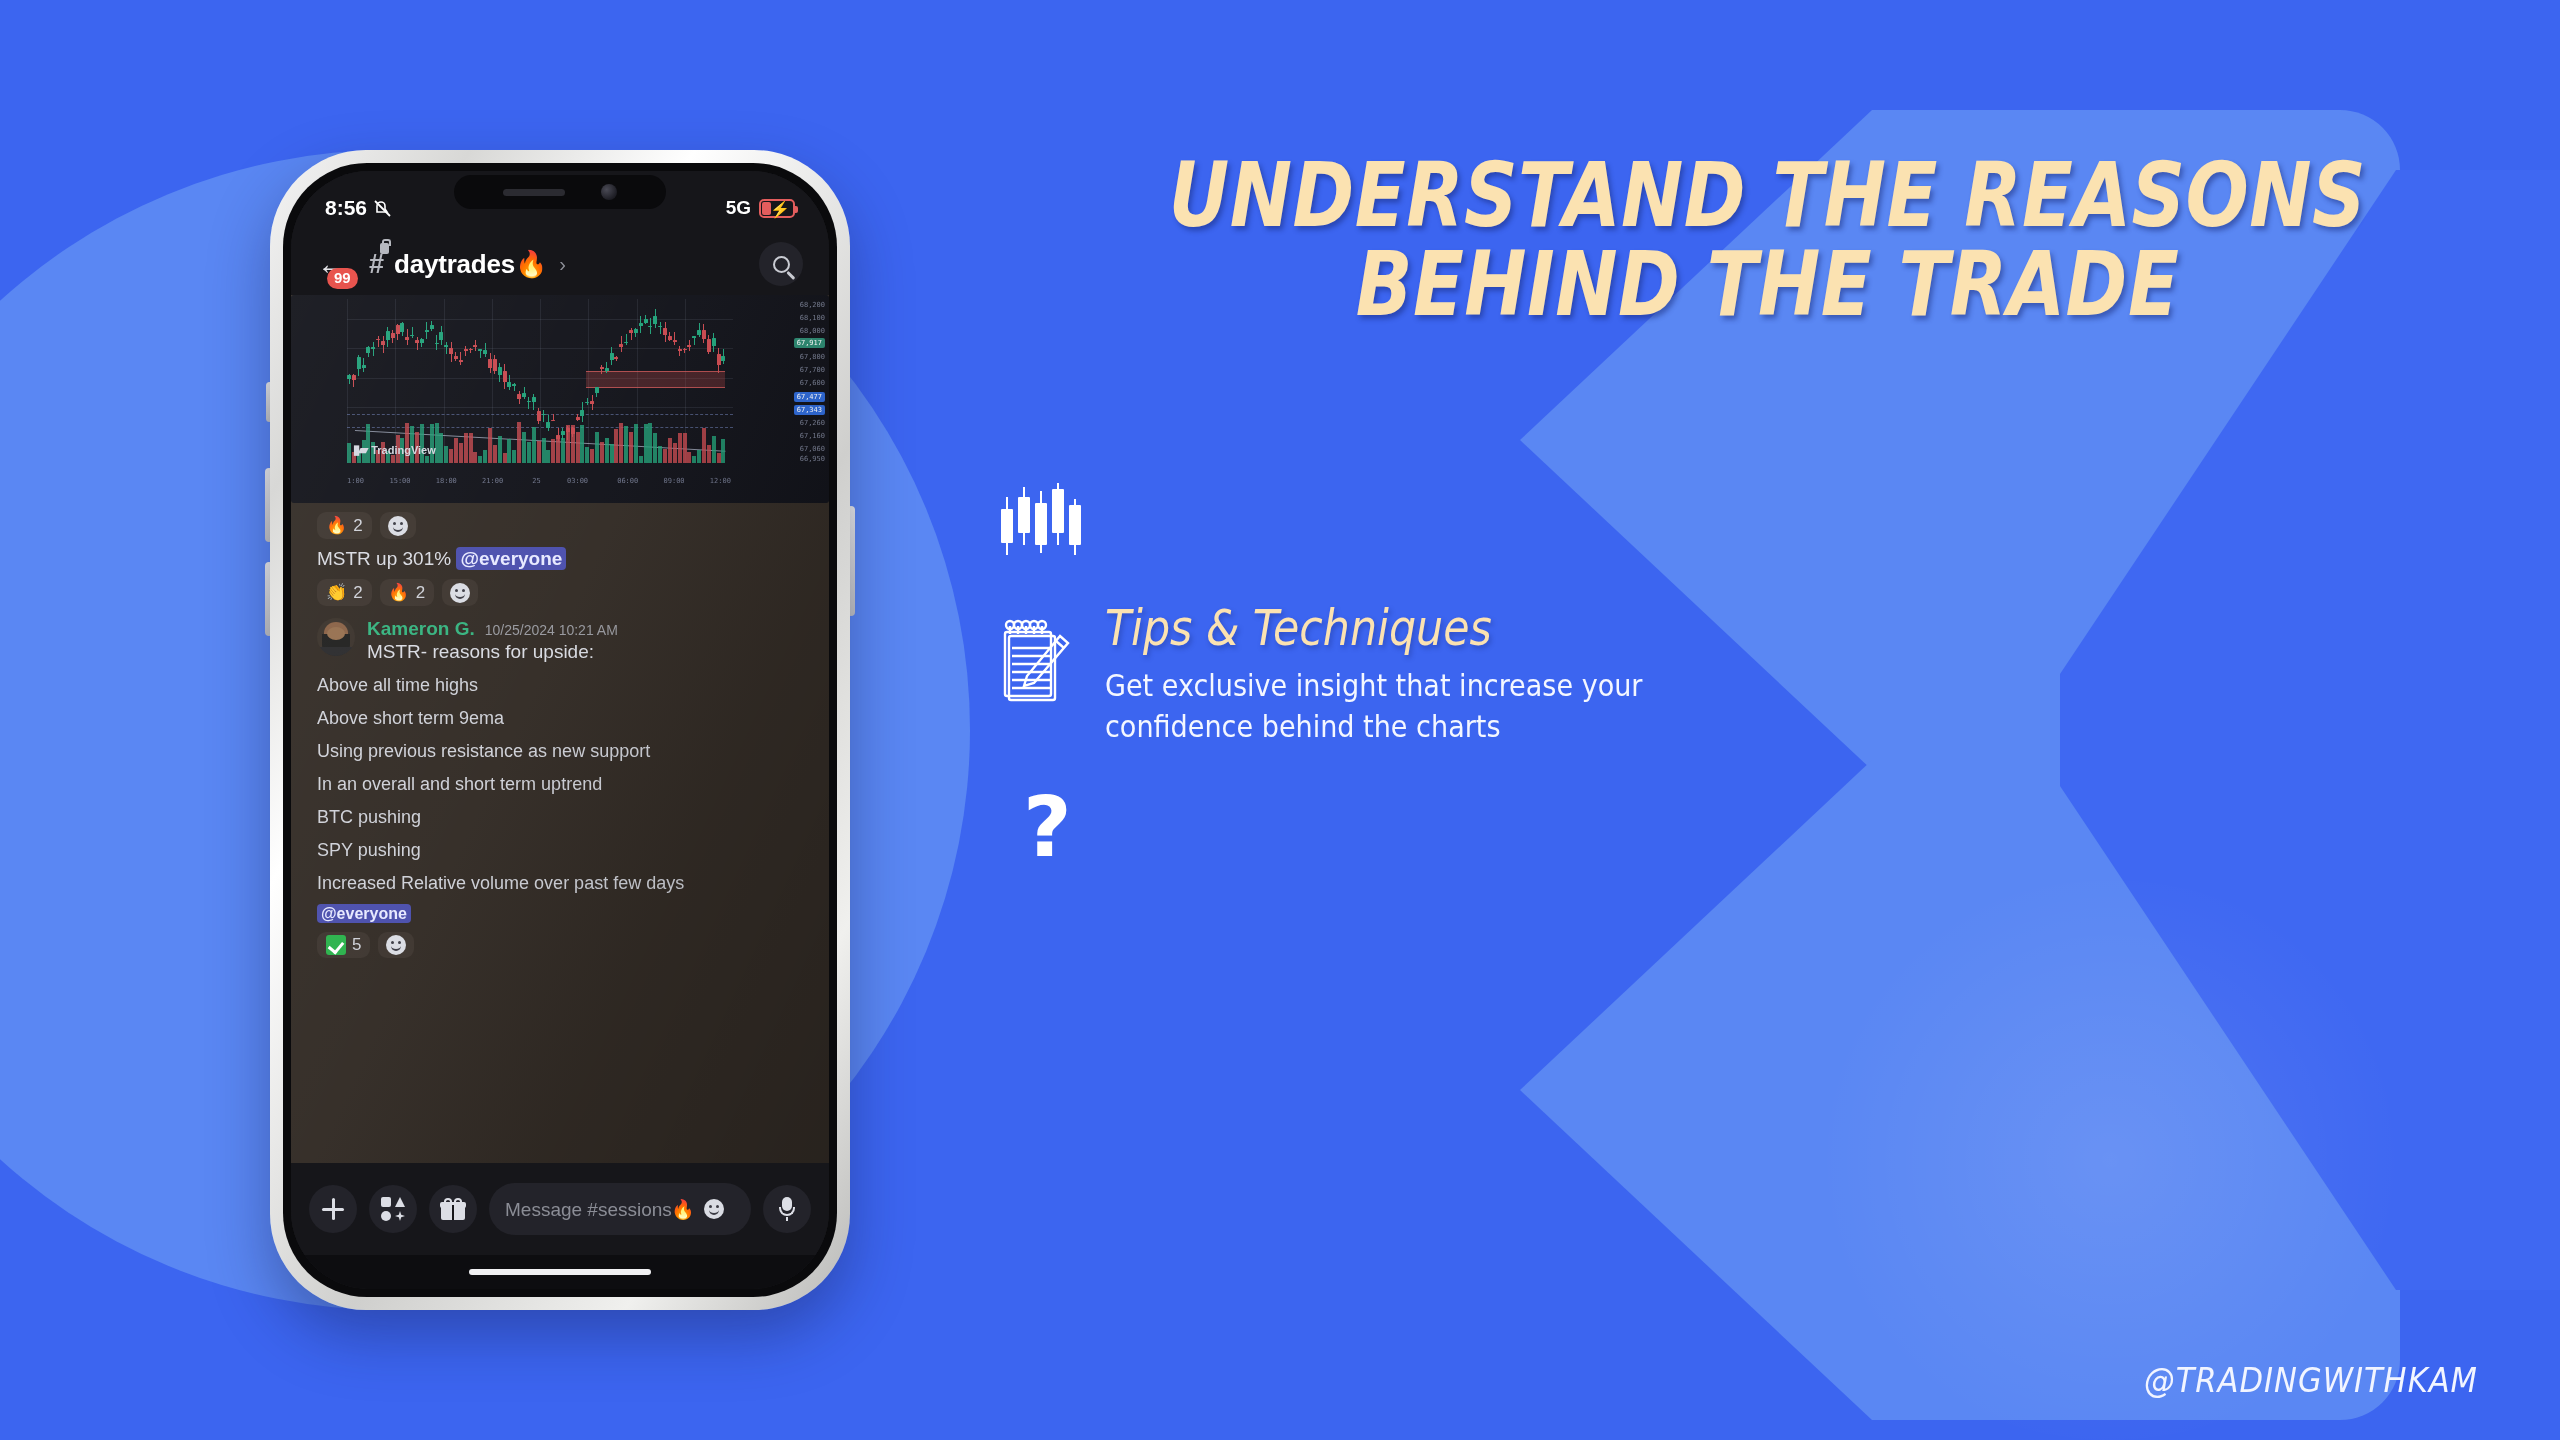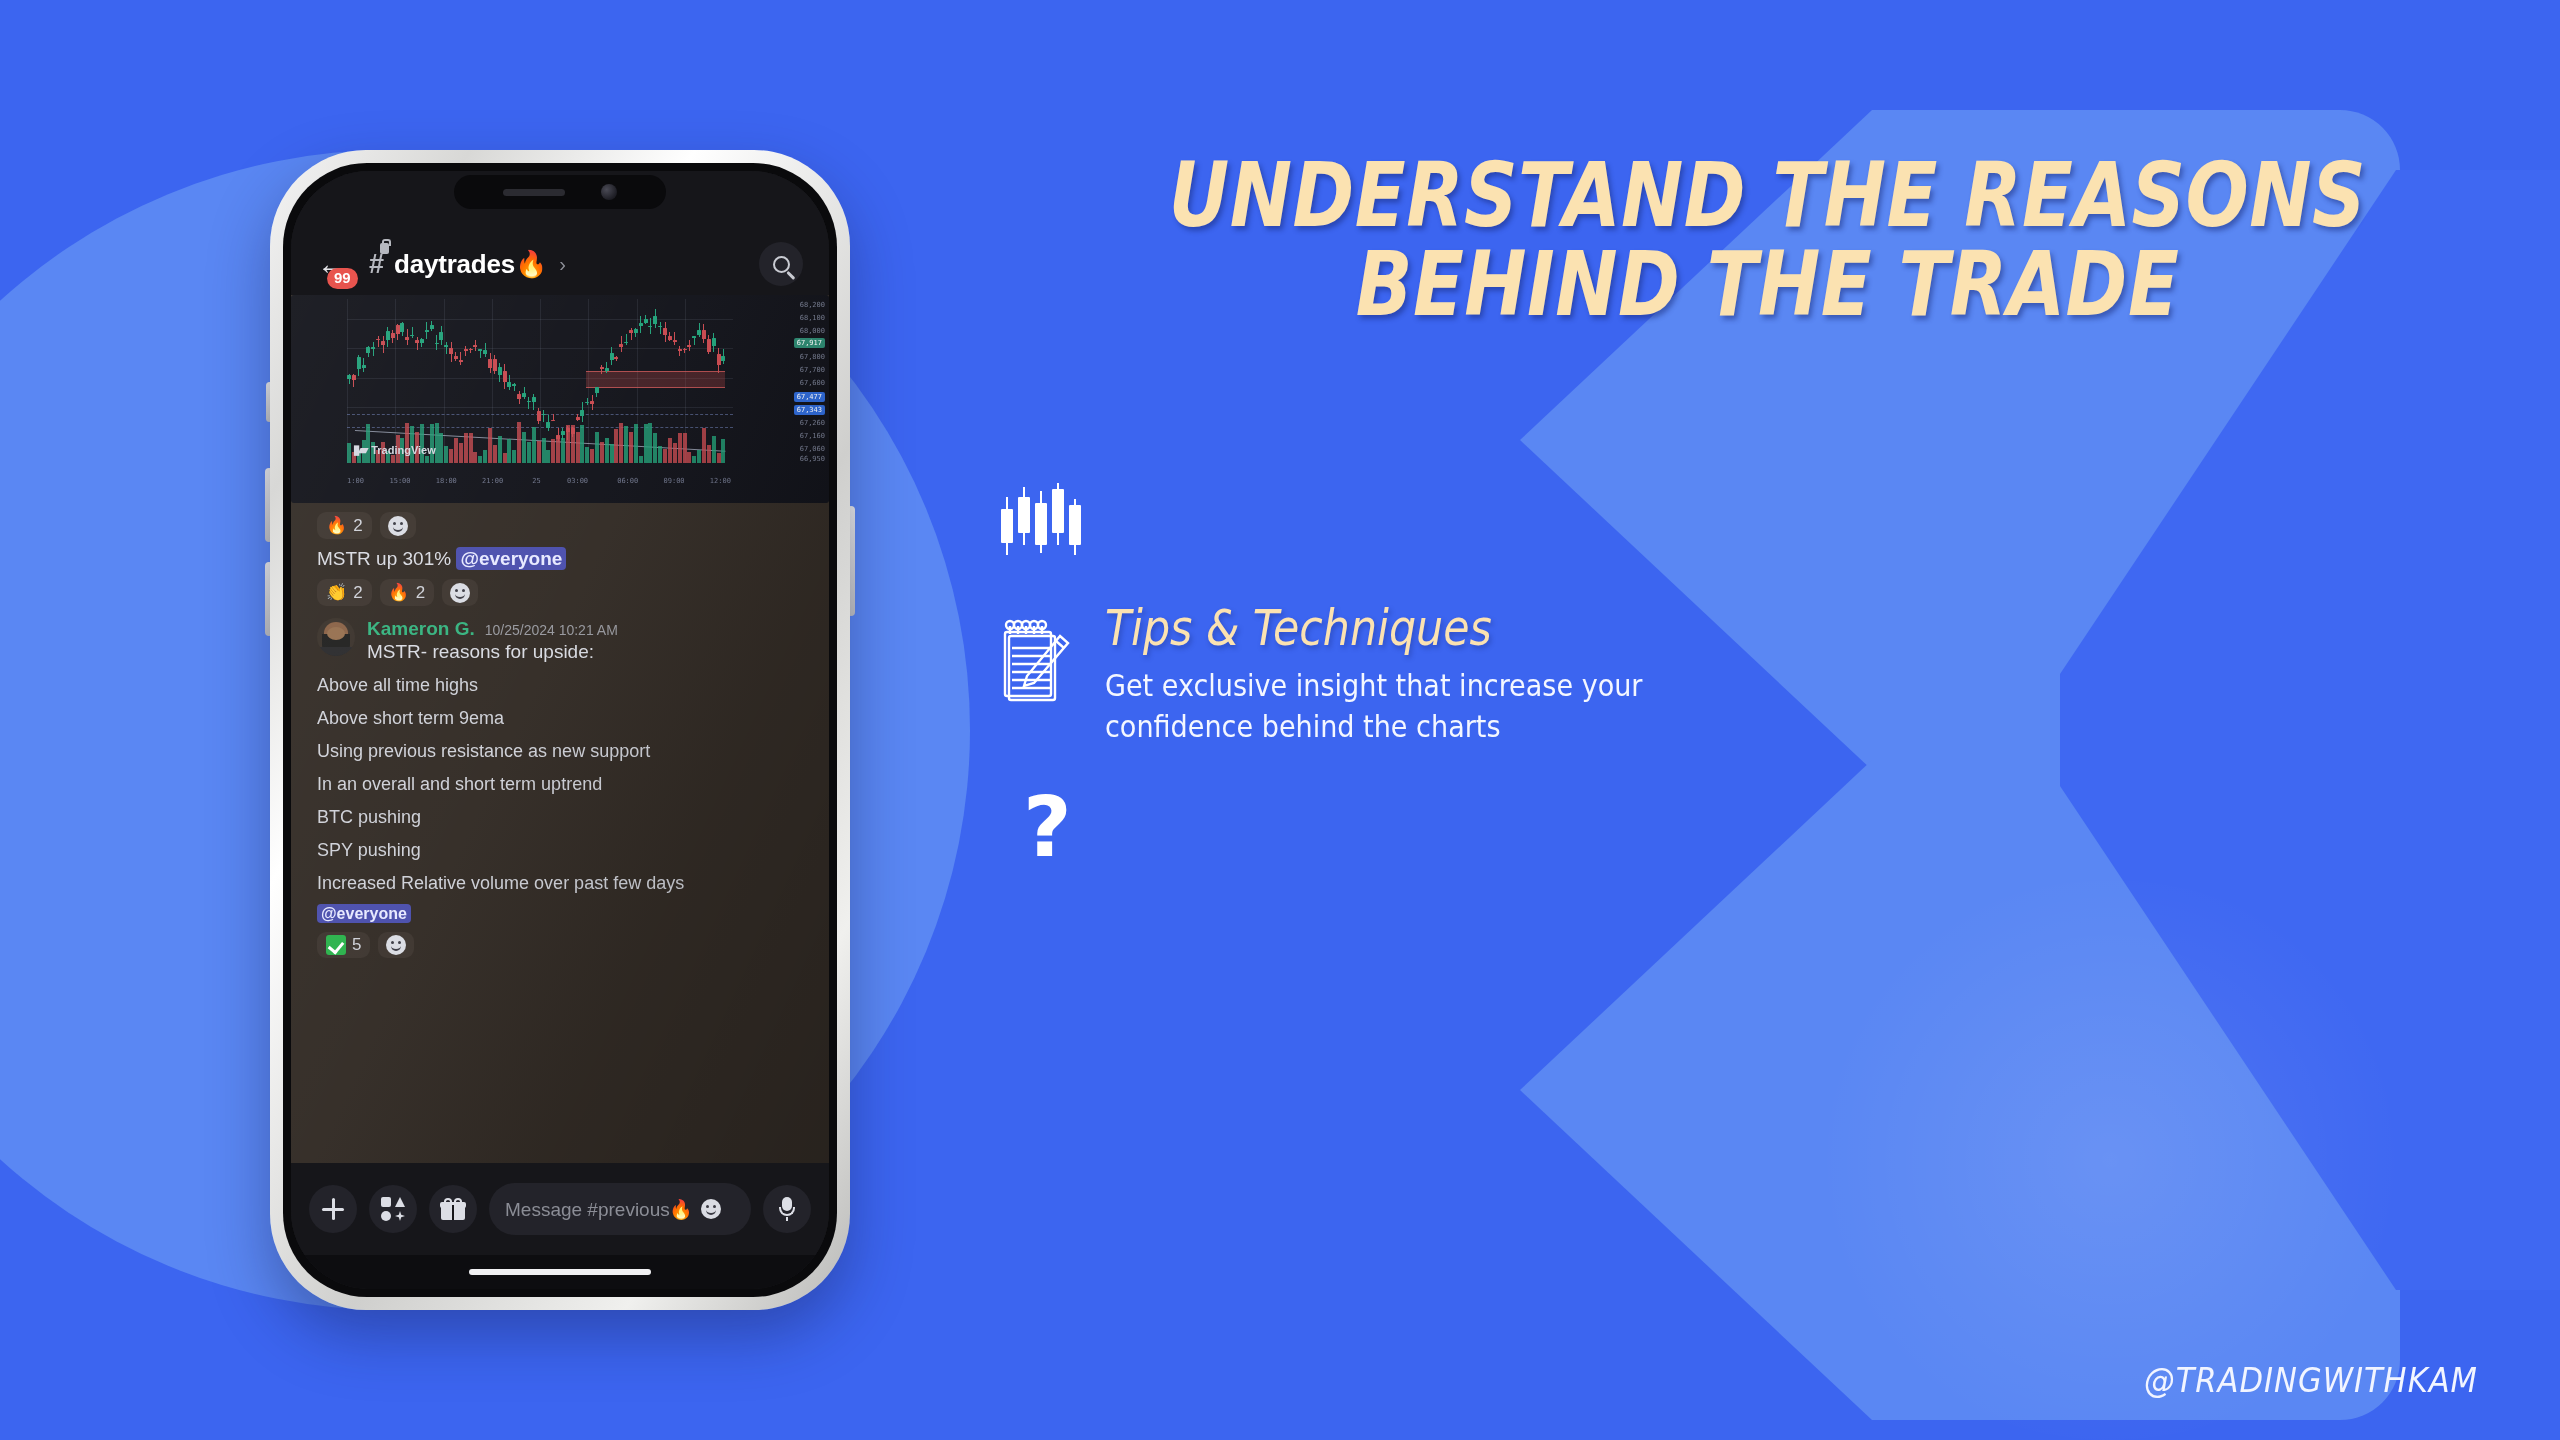--- a/index.html
+++ b/index.html
@@ -412,20 +412,36 @@
   <div class="side-btn sb-pw"></div>
 
   <div class="phone-body">
     <div class="phone-inner">
       <div class="screen">
 
         <div class="notch-wrap">
           <div class="notch">
             <div class="speaker"></div>
             <div class="cam"></div>
+          </div>
+          <div class="statusbar">
+            <div class="sb-left">
+              <span>8:56</span>
+              <svg width="20" height="20" viewBox="0 0 20 20">
+                <path d="M4 14h10l-2-3V8a4 4 0 0 0-8 0v3z" fill="none" stroke="#fff" stroke-width="1.6"></path>
+                <path d="M2 3l15 15" stroke="#fff" stroke-width="1.8"></path>
+              </svg>
+            </div>
+            <div class="sb-right">
+              <span>5G</span>
+              <span class="batt">
+                <span class="fill"></span>
+                <span class="bolt">⚡</span>
+              </span>
+            </div>
           </div>
         </div>
 
         <div class="chan-header">
           <div class="back-wrap">
             <span class="back-arrow">←</span>
             <span class="badge99">99</span>
           </div>
           <span class="hash-lock">#<span class="lock"></span></span>
           <span class="chan-name">daytrades🔥</span>
@@ -984,21 +1000,21 @@
           <div class="cbtn">
             <span class="gift-glyph">
               <span class="box"></span>
                 <span class="lid"></span>
                 <span class="bowl"></span>
                 <span class="bowr"></span>
                 <span class="notch2"></span>
             </span>
           </div>
           <div class="msg-input">
-            <span>Message #previous🔥</span>
+            <span>Message #sessions🔥</span>
             <span class="smiley">
                 <span class="mouth"></span>
               </span>
           </div>
           <div class="cbtn">
             <span class="mic-glyph">
               <span class="cap"></span>
                 <span class="arc"></span>
                 <span class="stem"></span>
             </span>

